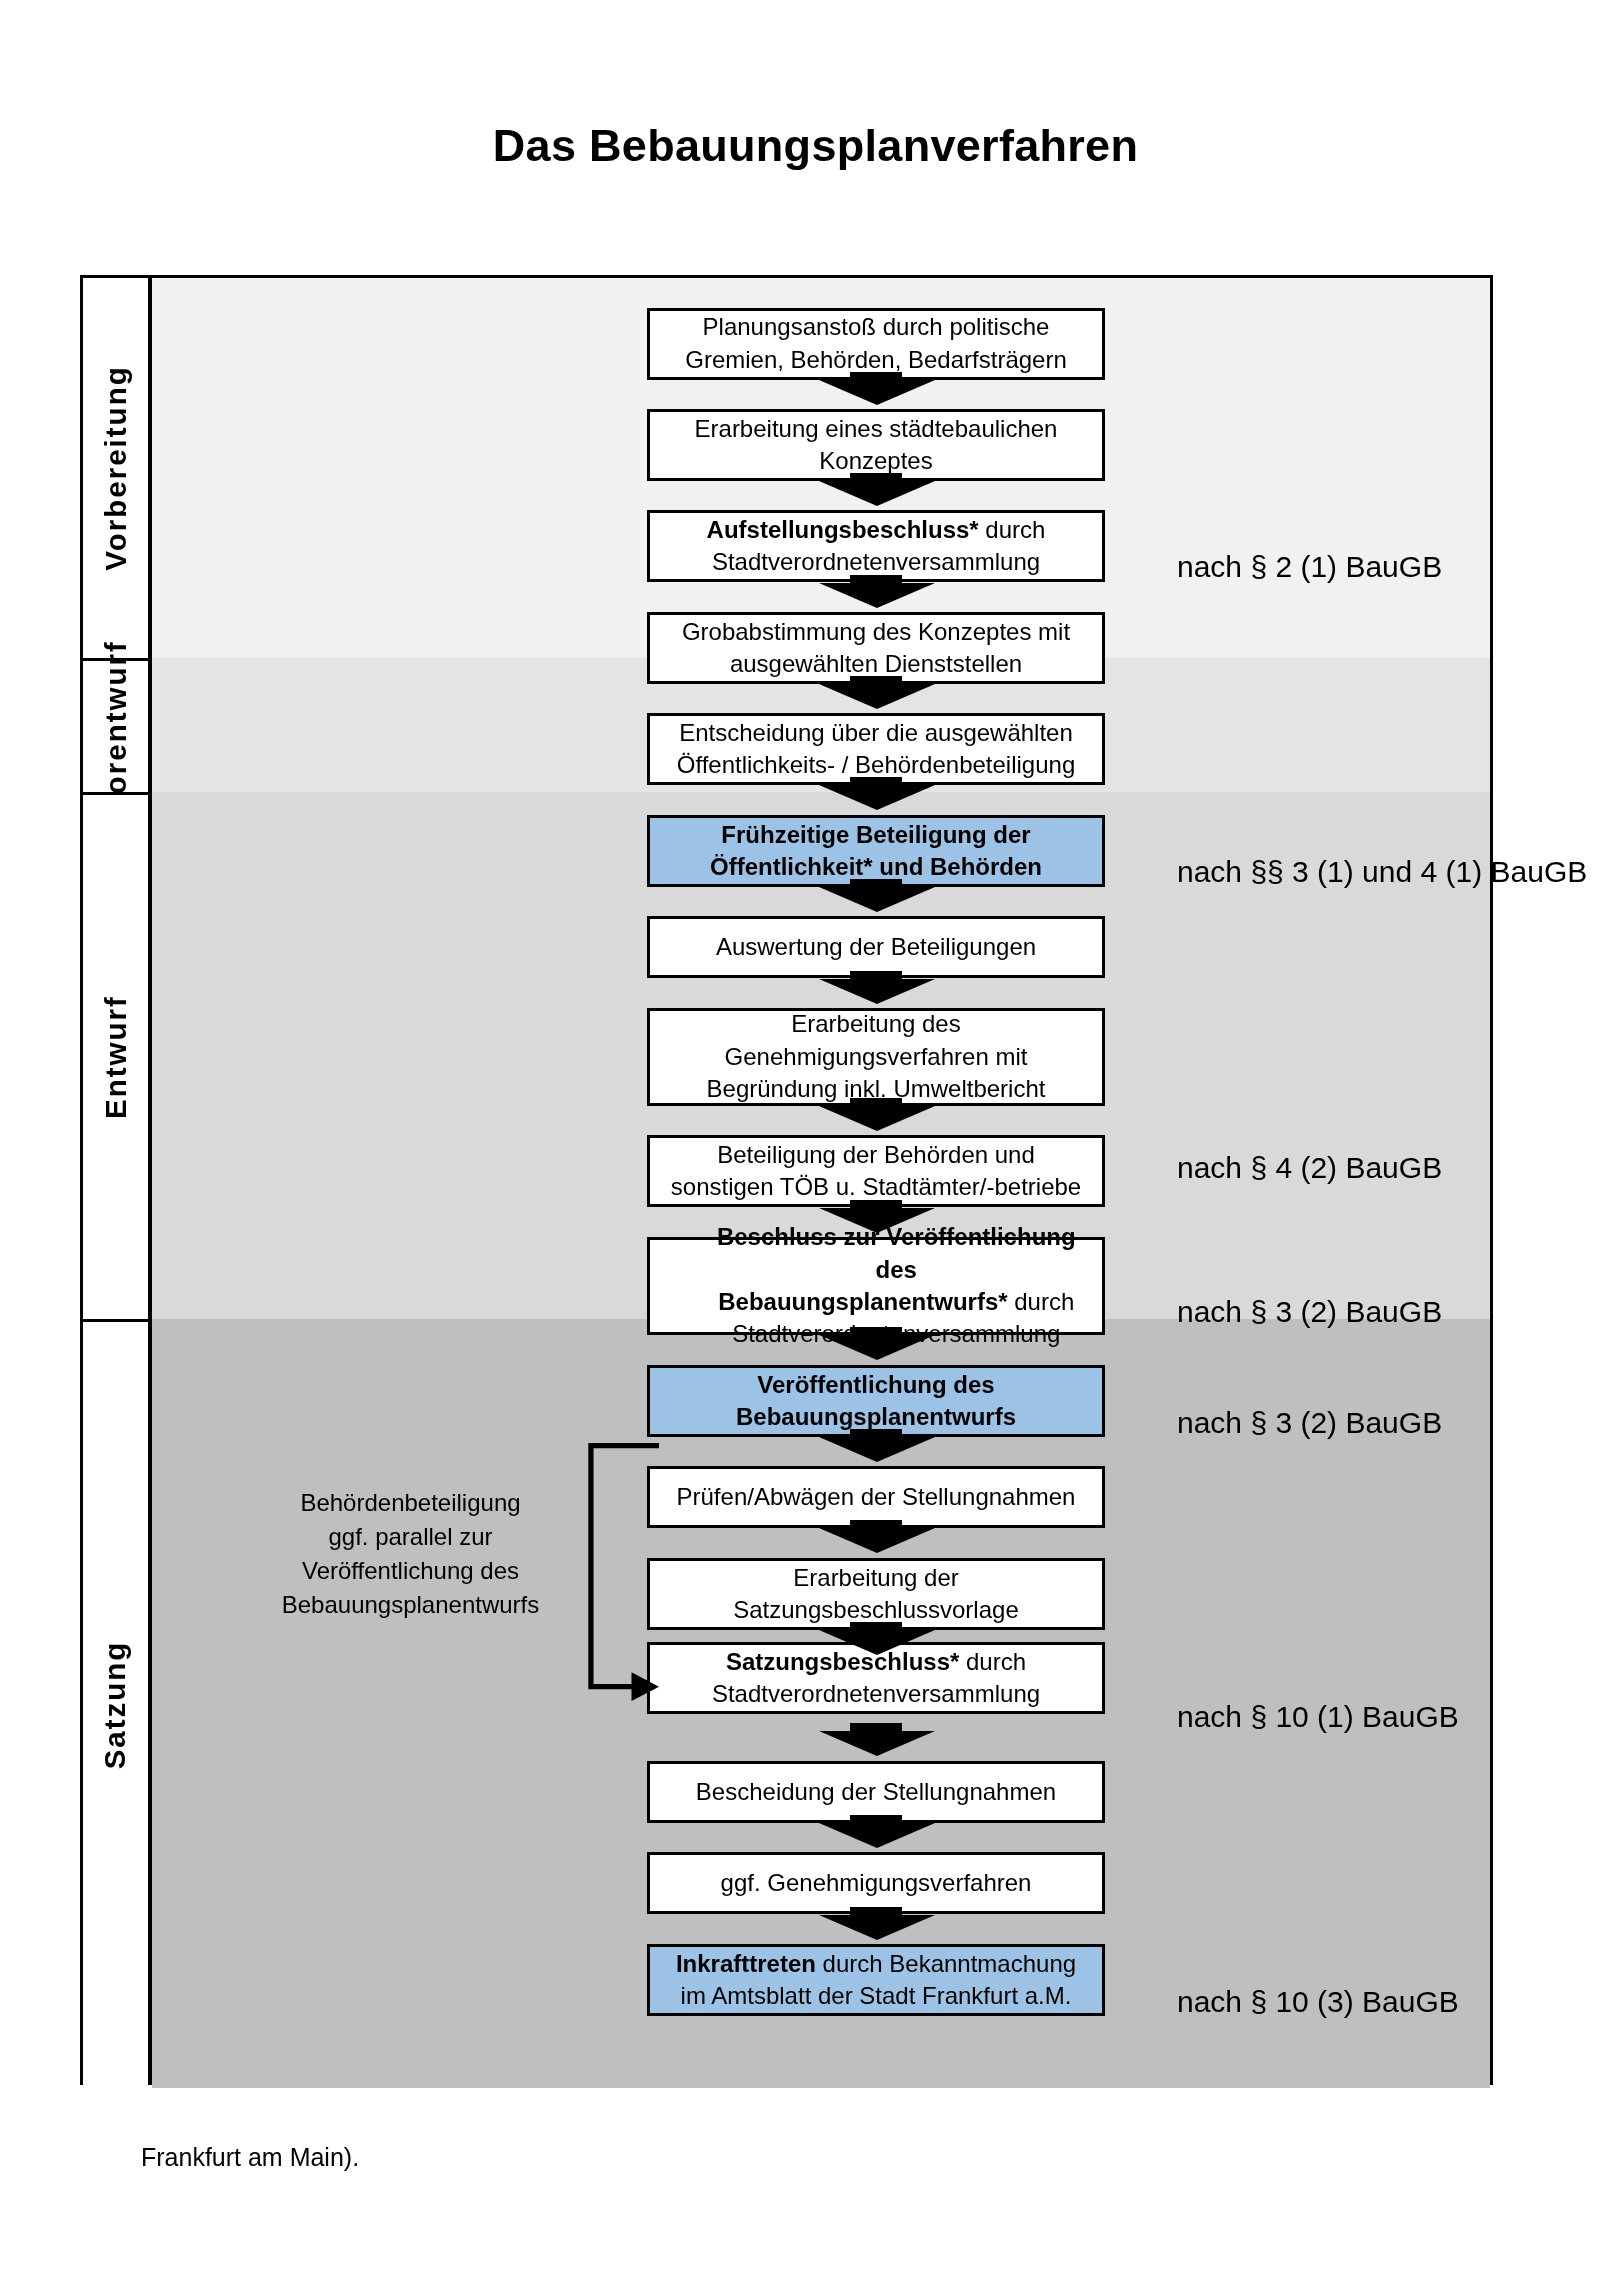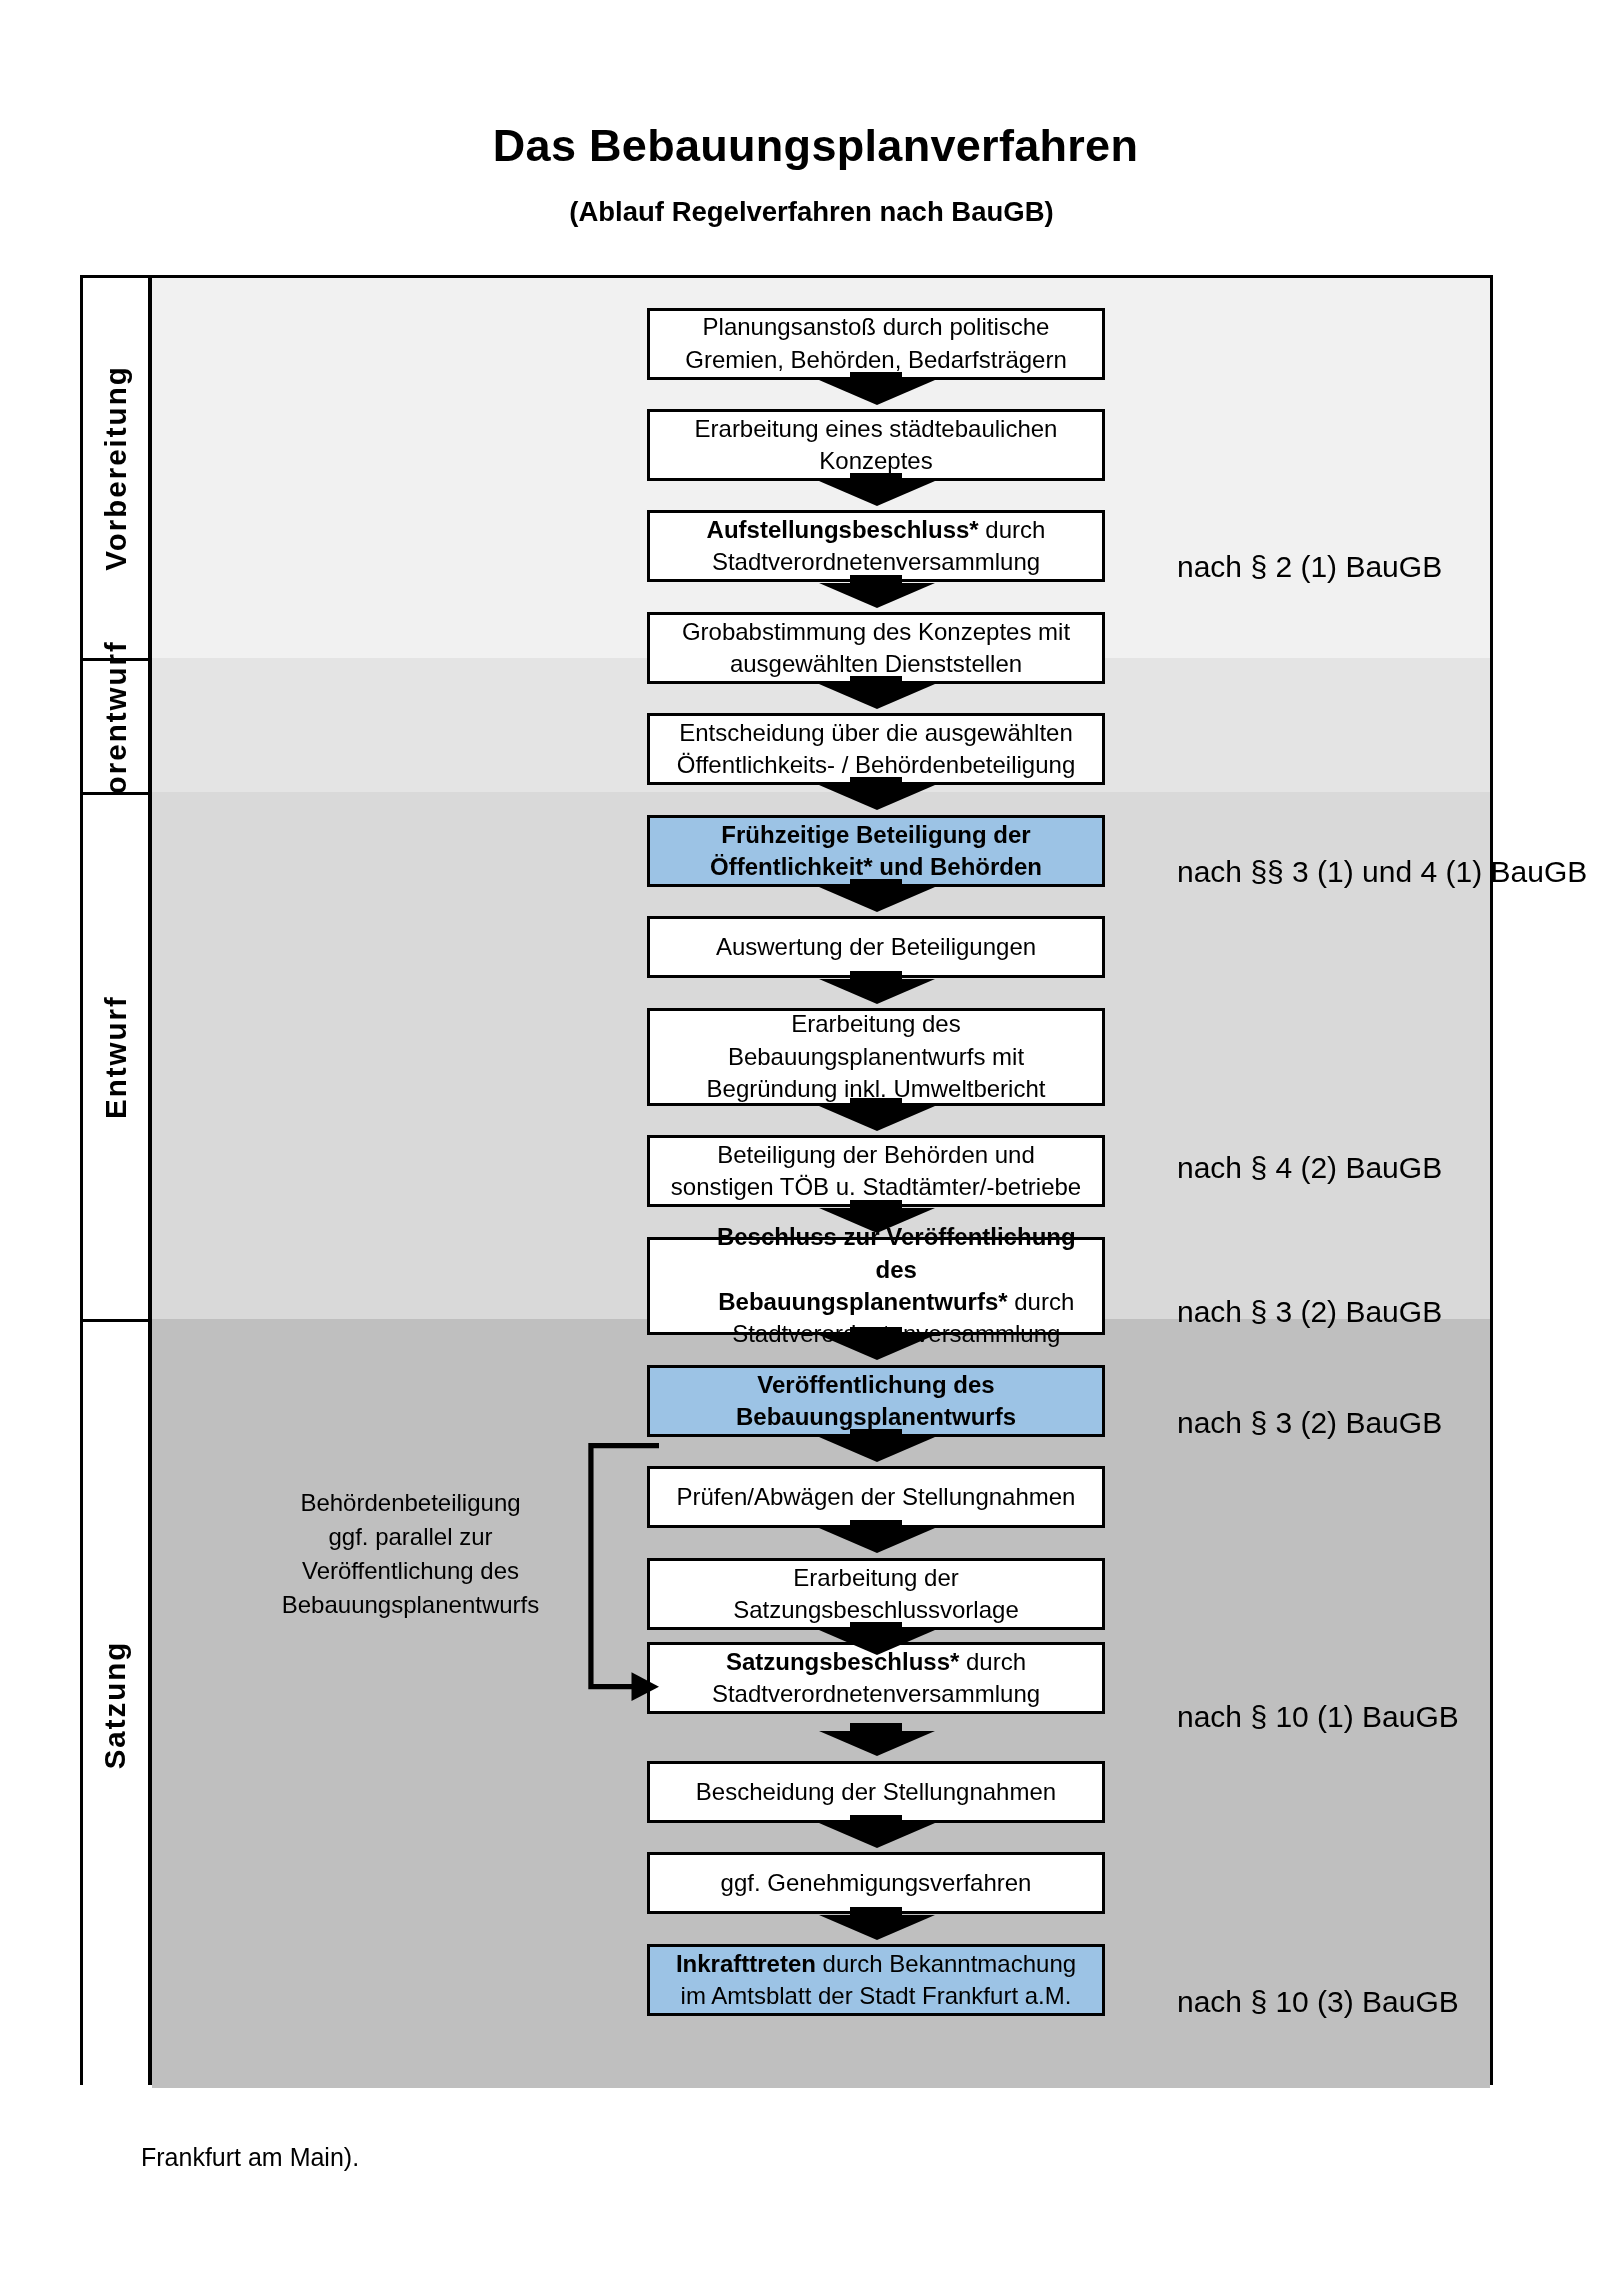--- a/index.html
+++ b/index.html
@@ -176,21 +176,20 @@
     font-size: 25px;
     line-height: 1.5;
   }
   #footnote .ln { display: block; }
 </style>
 </head>
 <body>
 
 <div id="title-block">
   <h1 id="main-title">Das Bebauungsplanverfahren</h1>
-  <div id="sub-title">(Ablauf Regelverfahren nach BauGB)</div>
 </div>
 
 <div id="diagram-frame">
 
   <div id="bands-layer">
       <div class="phase-band" style="top: 0px; height: 380px; background: rgb(241, 241, 241);"></div>
       <div class="phase-band" style="top: 380px; height: 134px; background: rgb(228, 228, 228);"></div>
       <div class="phase-band" style="top: 514px; height: 527px; background: rgb(217, 217, 217);"></div>
       <div class="phase-band" style="top: 1041px; height: 769px; background: rgb(191, 191, 191);"></div>
     </div>
@@ -246,21 +245,21 @@
       </div>
       <div class="flow-box blue" style="top: 537px; height: 72px;">
         <span class="ln"><span class="b">Frühzeitige Beteiligung der</span></span>
         <span class="ln"><span class="b">Öffentlichkeit* und Behörden</span></span>
       </div>
       <div class="flow-box" style="top: 638px; height: 62px;">
         <span class="ln">Auswertung der Beteiligungen</span>
       </div>
       <div class="flow-box" style="top: 730px; height: 98px;">
         <span class="ln">Erarbeitung des</span>
-        <span class="ln">Bebauungsplanentwurfs mit</span>
+        <span class="ln">Genehmigungsverfahren mit</span>
         <span class="ln">Begründung inkl. Umweltbericht</span>
       </div>
       <div class="flow-box" style="top: 857px; height: 72px;">
         <span class="ln">Beteiligung der Behörden und</span>
         <span class="ln">sonstigen TÖB u. Stadtämter/-betriebe</span>
       </div>
       <div class="flow-box" style="top: 959px; height: 98px; padding-left: 47px;">
         <span class="ln"><span class="b">Beschluss zur Veröffentlichung des</span></span>
         <span class="ln"><span class="b">Bebauungsplanentwurfs*</span> durch</span>
         <span class="ln">Stadtverordnetenversammlung</span>

